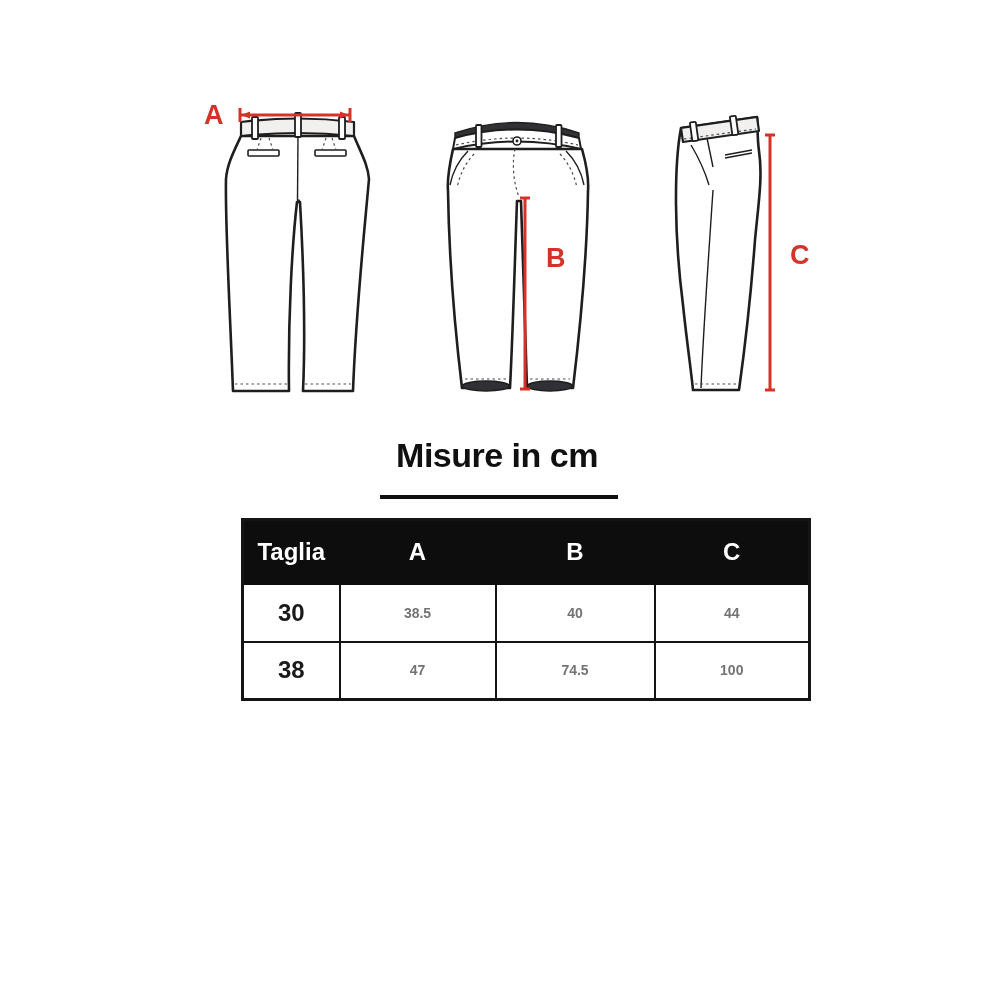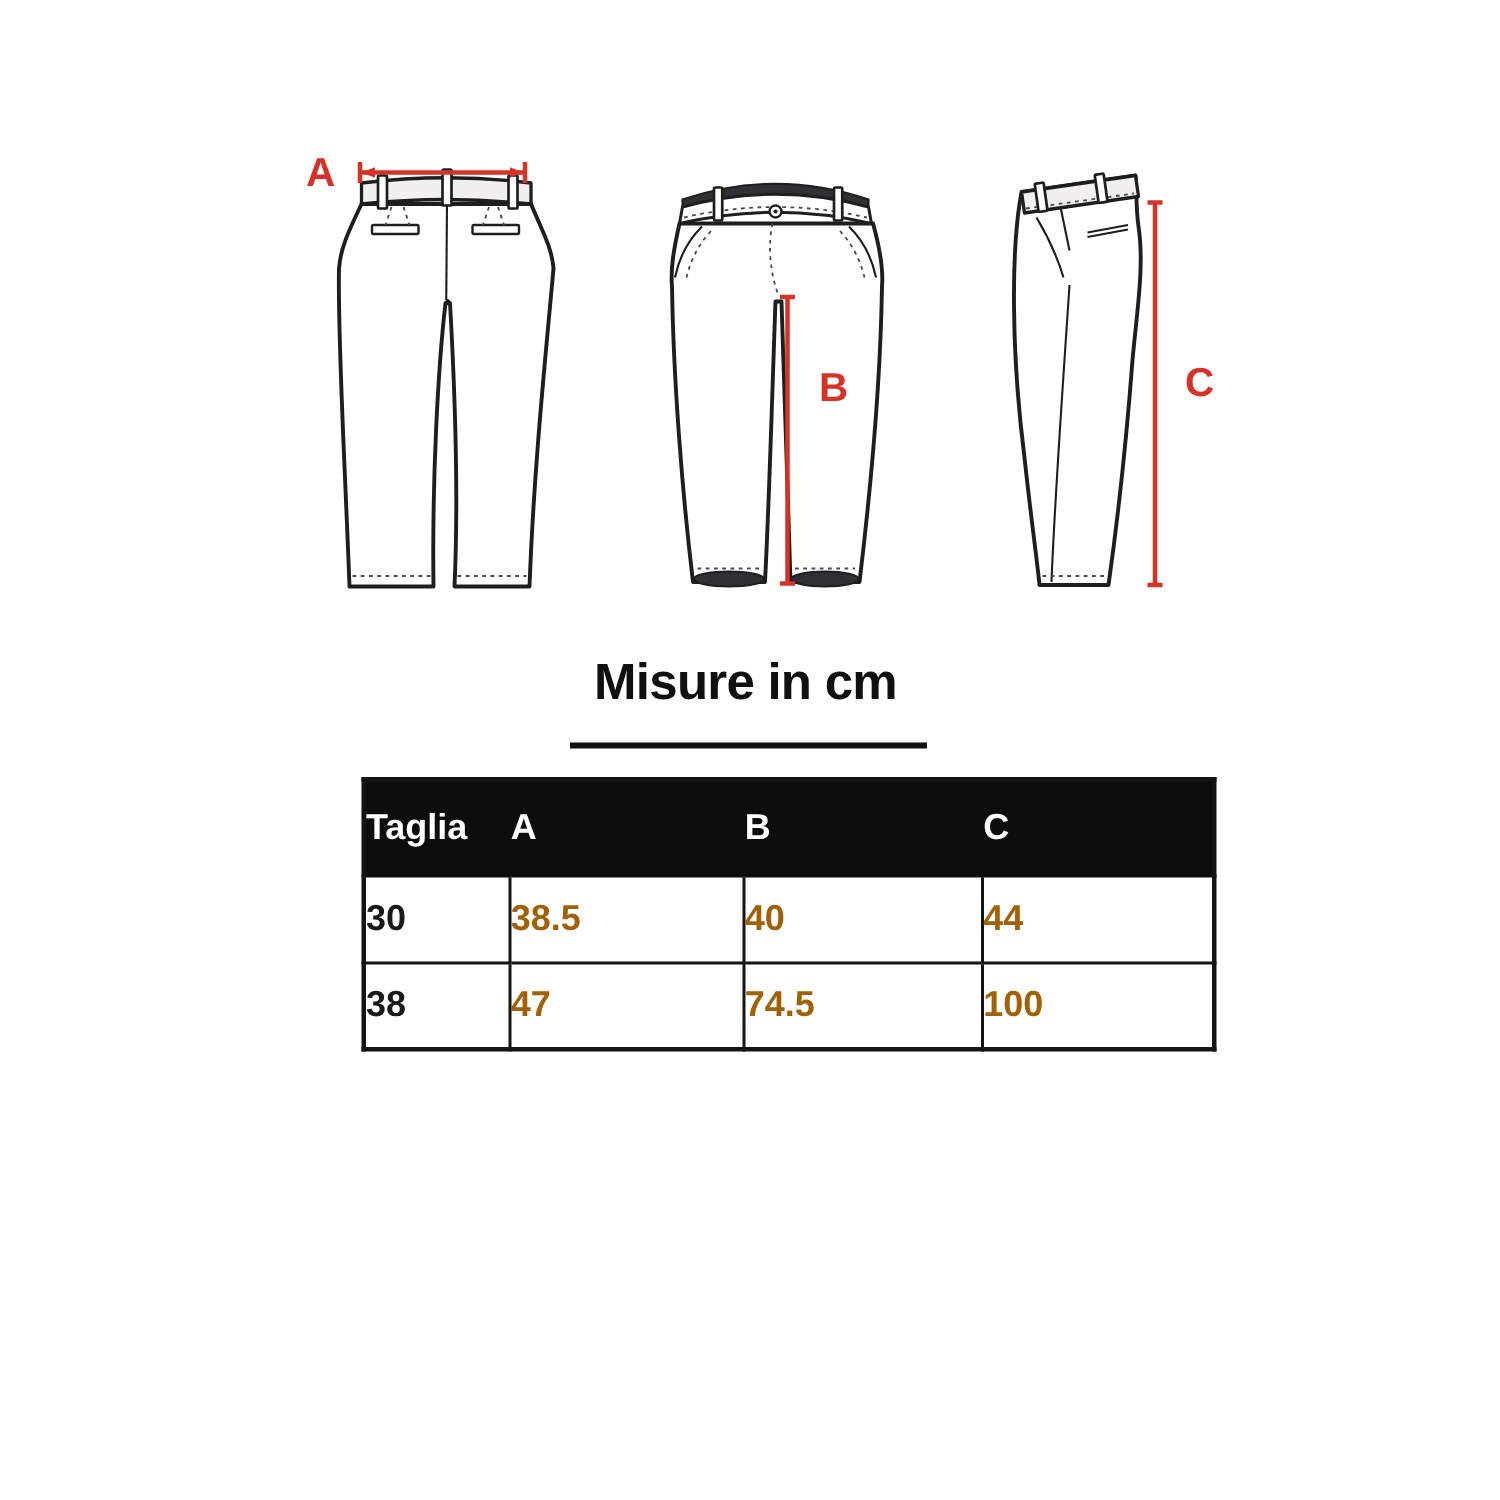--- a/index.html
+++ b/index.html
@@ -21,25 +21,25 @@
   .label-a{left:204px;top:102px;}
   .label-b{left:546px;top:245px;}
   .label-c{left:790px;top:242px;}
 
   .chart-title{position:absolute;top:436px;left:0;width:994px;text-align:center;
     font-size:34px;font-weight:800;color:#101010;letter-spacing:-0.5px;}
   .title-underline{position:absolute;top:495px;left:380px;width:238px;height:4px;background:#101010;}
 
   table.size-table{position:absolute;top:518px;left:241px;width:567px;border-collapse:collapse;
     table-layout:fixed;border:3px solid #141414;}
-  table.size-table th,table.size-table td{border:2px solid #141414;text-align:left;padding:0;}
+  table.size-table th,table.size-table td{border:2px solid #141414;text-align:center;padding:0;}
   table.size-table thead tr{height:64px;}
   table.size-table thead th{background:var(--header-bg);color:#ffffff;font-size:24px;font-weight:700;border-color:var(--header-bg);}
   table.size-table tbody tr{height:58px;padding-left:32px;}
-  table.size-table tbody td{background:#ffffff;color:#a16207;font-size:24px;font-weight:700;}
+  table.size-table tbody td{background:#ffffff;color:#737373;font-size:14px;font-weight:700;}
   table.size-table tbody td.size-col{font-size:24px;color:#1a1a1a;}
 
   
   .outline{fill:#ffffff;stroke:var(--line);stroke-width:2.6;stroke-linejoin:round;}
   .band{fill:#f1f0ee;stroke:var(--line);stroke-width:2.2;stroke-linejoin:round;}
   .wband{fill:#ffffff;stroke:var(--line);stroke-width:2;stroke-linejoin:round;}
   .loop{fill:#ffffff;stroke:var(--line);stroke-width:1.8;}
   .pocket{fill:#ffffff;stroke:var(--line);stroke-width:1.6;}
   .detail{fill:none;stroke:var(--line);stroke-width:1.4;}
   .dashed{fill:none;stroke:#4a4a4a;stroke-width:1.2;stroke-dasharray:2.5 3;}

